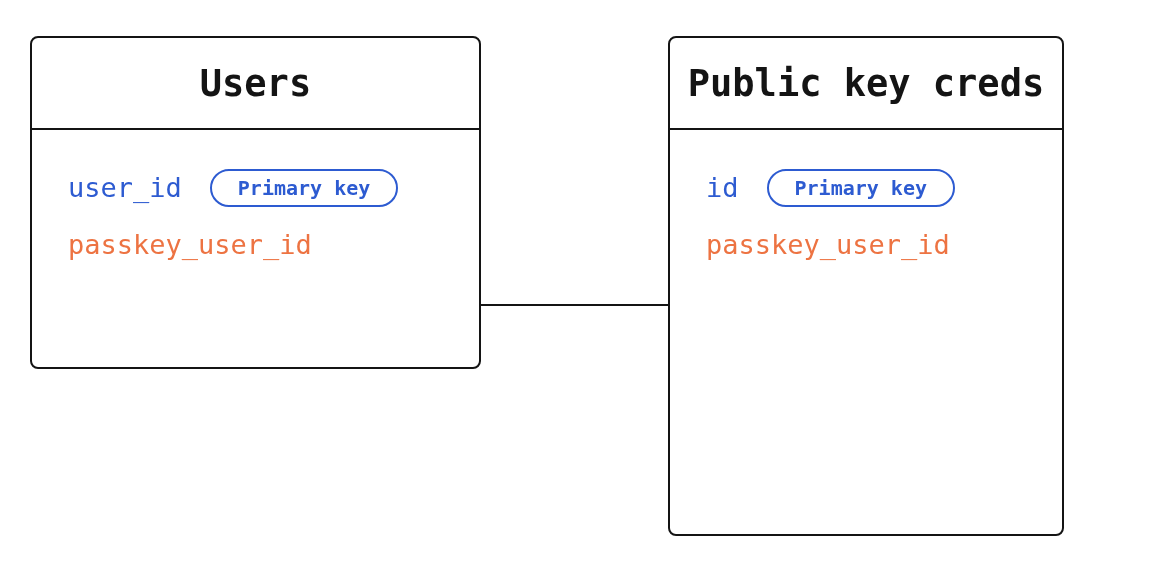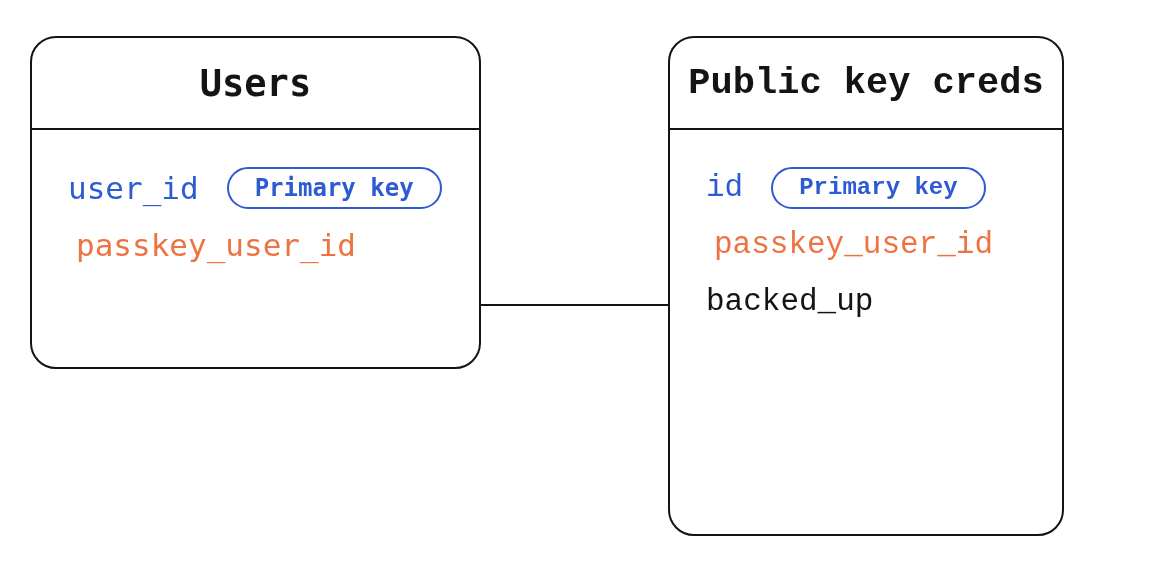--- a/index.html
+++ b/index.html
@@ -15,24 +15,24 @@
     width:1154px;
     height:572px;
     background:var(--bg);
     overflow:hidden;
     font-family:"DejaVu Sans Mono", monospace;
   }
   .table-box{
     position:absolute;
     background:var(--bg);
     border:2px solid var(--stroke);
-    border-radius:26px;
+    border-radius:8px;
   }
   .users-box{ left:30px; top:36px; width:451px; height:333px; }
-  .creds-box{ left:668px; top:36px; width:396px; height:500px;font-family:Liberation Mono, monospace; }
+  .creds-box{ left:668px; top:36px; width:396px; height:500px; }
   .table-header{
     height:92px;
     border-bottom:2px solid var(--stroke);
     display:flex;
     align-items:center;
     justify-content:center;
   }
   .table-title{
     font-size:37px;
     font-weight:700;
@@ -43,32 +43,32 @@
   .field-list{
     padding:29px 0 0 36px;
   }
   .field-row{
     height:57px;
     display:flex;
     align-items:center;
     white-space:nowrap;
   }
   .field-name{
-    font-size:31px;
+    font-size:27px;
     color:#141414;
   }
   .field-row.blue .field-name{ color:var(--blue); }
-  .field-row.orange .field-name{ color:var(--orange);margin-left:8px; }
+  .field-row.orange .field-name{ color:var(--orange); }
   .pk-badge{
     margin-left:28px;
     display:inline-block;
     border:2px solid var(--blue);
     border-radius:22px;
     color:var(--blue);
-    font-size:24px;
+    font-size:20px;
     font-weight:700;
     line-height:1;
     padding:7px 26px 7px 26px;
     white-space:nowrap;
   }
   .relationship-line{
     position:absolute;
     left:481px;
     top:304px;
     width:187px;
@@ -103,19 +103,16 @@
       <div class="table-title">Public key creds</div>
     </div>
     <div class="field-list">
       <div class="field-row blue">
         <span class="field-name">id</span>
         <span class="pk-badge">Primary key</span>
       </div>
       <div class="field-row orange">
         <span class="field-name">passkey_user_id</span>
       </div>
-      <div class="field-row">
-        <span class="field-name">backed_up</span>
-      </div>
     </div>
   </div>
 
 </div>
 
 </body></html>

